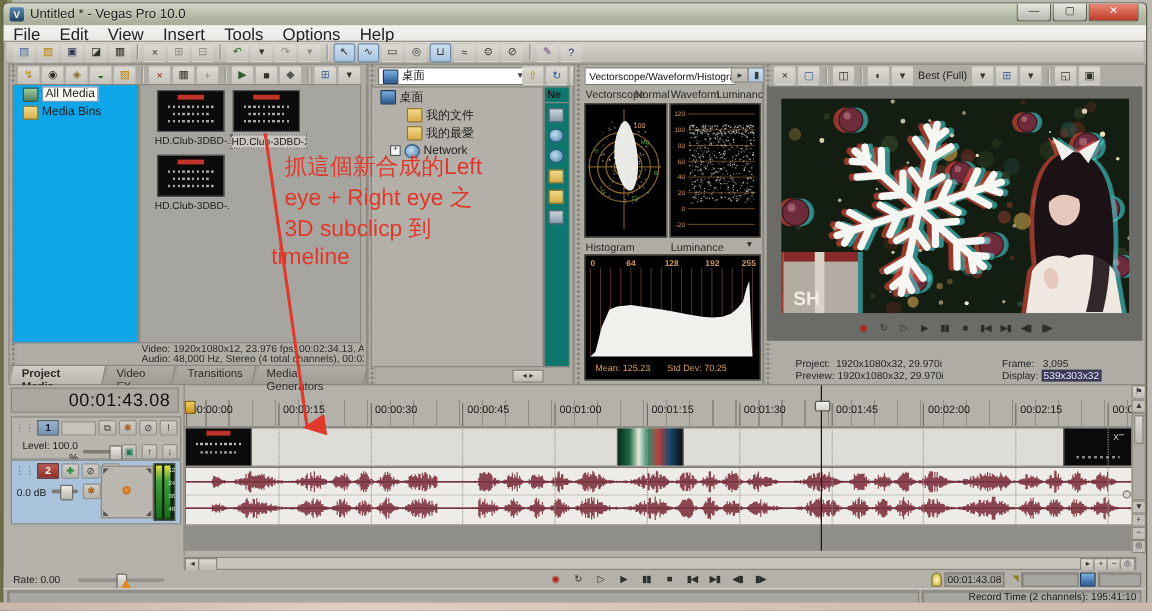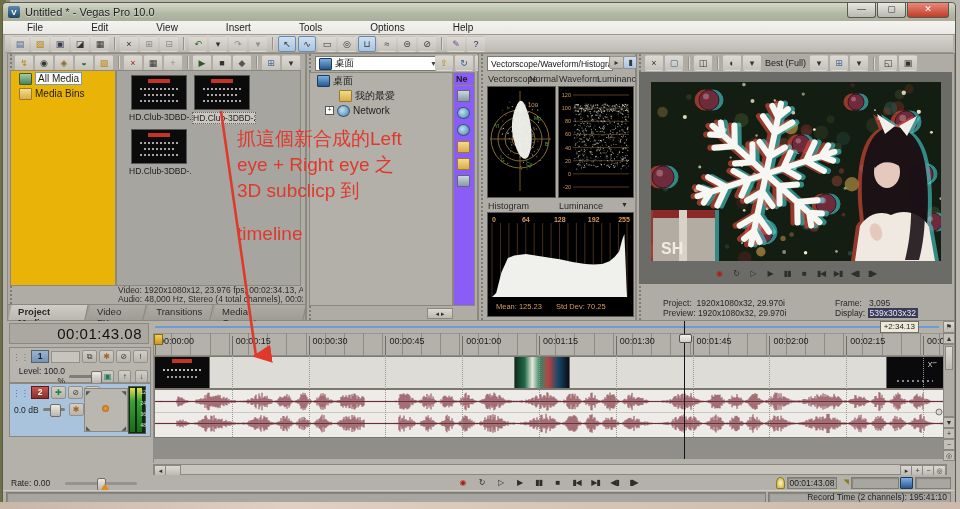--- a/index.html
+++ b/index.html
@@ -15,34 +15,34 @@
     background:linear-gradient(#d3d8c8,#b2b8a4 60%,#a8ae9a);display:flex;align-items:center;padding-left:5px;}
   .appico{width:12px;height:12px;border-radius:2px;background:linear-gradient(#5a8ab2,#23455f);
     color:#fff;font-size:8px;font-weight:bold;display:flex;align-items:center;justify-content:center;margin-right:5px;}
   .title{font-size:11px;color:#1d1d1d;text-shadow:0 1px 1px rgba(255,255,255,.6);}
   .winbtns{position:absolute;right:6px;top:0;display:flex;}
   .wb{width:27px;height:14px;border:1px solid #5a5a52;border-top:none;border-radius:0 0 3px 3px;
     background:linear-gradient(#e8e8e2,#b8b8b0);font-size:9px;line-height:12px;text-align:center;color:#333;margin-left:1px;}
   .wb.close{width:40px;background:linear-gradient(#e88a7a,#c23b28);color:#fff;font-weight:bold;}
   .menubar{position:absolute;left:0;top:18px;right:0;height:13px;background:linear-gradient(#f4f3f0,#e9e8e4);
     display:flex;align-items:center;border-bottom:1px solid #9a988f;}
-  .menubar span{font-size:10px;color:#222;padding:0 24px;}
+  .menubar span{font-size:14px;color:#222;padding:0 8px;}
   .tbar{position:absolute;display:flex;align-items:center;gap:2px;}
   #tbmain{left:2px;top:32px;right:2px;height:17px;background:linear-gradient(#d6d4cc,#bcbab2);padding-left:6px;border-bottom:1px solid #9a988f;}
   .ic{display:inline-flex;width:16px;height:14px;align-items:center;justify-content:center;
     font-size:9px;color:#33332e;background:linear-gradient(#dcdad2,#c4c2ba);
     border:1px solid transparent;border-radius:2px;overflow:hidden;white-space:nowrap;}
   .ic.on{background:linear-gradient(#cfe0f0,#a9c4e0);border-color:#6a8ab0;}
   .ic.dis{color:#8f8d85;}
   .tsep{width:1px;height:13px;background:#94928a;margin:0 3px;box-shadow:1px 0 0 #d8d6ce;}
   .panel{position:absolute;background:#aeaca5;border:1px solid #8a887f;box-sizing:border-box;}
   .grip{position:absolute;left:0;top:0;bottom:0;width:6px;
     background-image:radial-gradient(#7d7b72 1px,transparent 1.2px);background-size:4px 4px;background-position:1px 3px;}
   
-  #pm-tree{position:absolute;left:2px;top:16px;width:104px;bottom:34px;background:#eab308;border:1px solid #8a887f;}
+  #pm-tree{position:absolute;left:2px;top:16px;width:104px;bottom:34px;background:#0ea5e9;border:1px solid #8a887f;}
   .trow{display:flex;align-items:center;height:15px;font-size:10px;color:#1d1d1d;padding-left:8px;gap:3px;}
   .trow .lab.sel{background:#fdfdf8;border:1px solid #7a98b8;padding:0 2px;}
   .sqico{width:11px;height:10px;border-radius:1px;}
   .allmedia-ico{background:linear-gradient(#9fd09f,#4f7f5f);border:1px solid #3a5a48;}
   .folder-ico{background:linear-gradient(#f2dc8c,#d8ae4a);border:1px solid #9a7a2a;}
   #pm-thumbs{position:absolute;left:108px;top:16px;right:4px;bottom:34px;background:#a7a5a0;border:1px solid #8a887f;}
   .thumb{position:absolute;width:54px;height:33px;background:#0b0b0b;border:1px solid #555;overflow:hidden;}
   .thumb .r1{position:absolute;left:50%;top:3px;transform:translateX(-50%);width:22px;height:4px;background:#c23328;}
   .thumb .wl{position:absolute;left:8px;right:8px;height:2px;background:repeating-linear-gradient(90deg,#cfcfcf 0 2px,transparent 2px 4px);opacity:.8;}
   .cap{position:absolute;font-size:8.5px;color:#1d1d1d;width:62px;overflow:hidden;white-space:nowrap;}
@@ -251,29 +251,34 @@
         </div>
     <div id="exp-body" style="position:absolute;left:2px;top:18px;right:24px;bottom:14px;background:#b2b0a9;border:1px solid #8a887f;">
           <div class="exprow" style="padding-left: 4px;">
             <span style="width: 0px;"></span>
             <span class="eic eic-desktop"></span>
             <span>桌面</span>
           </div>
           <div class="exprow" style="padding-left: 26px;">
             <span style="width: 0px;"></span>
             <span class="sqico folder-ico"></span>
+            <span>我的文件</span>
+          </div>
+          <div class="exprow" style="padding-left: 26px;">
+            <span style="width: 0px;"></span>
+            <span class="sqico folder-ico"></span>
             <span>我的最愛</span>
           </div>
           <div class="exprow" style="padding-left: 15px;">
             <span class="expbox">+</span>
             <span class="eic eic-network"></span>
             <span>Network</span>
           </div>
         </div>
-    <div style="position:absolute;right:2px;top:18px;width:20px;bottom:14px;background:#8b5cf6;border:1px solid #8a887f;font-weight:bold;">
+    <div style="position:absolute;right:2px;top:18px;width:20px;bottom:14px;background:#0f766e;border:1px solid #8a887f;font-weight:bold;">
       <div style="font-size:9px;color:#1d1d1d;border-bottom:1px solid #8a887f;padding:1px 2px;">Ne</div>
       <div style="display:flex;flex-direction:column;gap:5px;padding:4px 3px;">
         <span class="eic eic-computer"></span>
         <span class="eic eic-network"></span>
         <span class="eic eic-network"></span>
         <span class="eic folder-ico sqico"></span>
         <span class="eic folder-ico sqico"></span>
         <span class="eic eic-computer"></span>
       </div>
     </div>
@@ -1353,24 +1358,20 @@
             <div style="position:absolute;left:1px;top:1px;bottom:1px;width:5px;background:linear-gradient(#e8e040,#3aa03a 30%,#1a6a1a)"></div>
             <div style="position:absolute;left:8px;top:1px;bottom:1px;width:5px;background:linear-gradient(#e8e040,#3aa03a 30%,#1a6a1a)"></div>
             <div style="position: absolute; right: -1px; top: 2px; font-size: 5px; color: rgb(207, 232, 207);">12</div>
             <div style="position: absolute; right: -1px; top: 13px; font-size: 5px; color: rgb(207, 232, 207);">24</div>
             <div style="position: absolute; right: -1px; top: 24px; font-size: 5px; color: rgb(207, 232, 207);">36</div>
             <div style="position: absolute; right: -1px; top: 35px; font-size: 5px; color: rgb(207, 232, 207);">48</div>
           </div>
     </div>
   </div>
 
-  <div id="markerbar">
-    <div id="loopline"></div>
-    <div id="looptip">+2:34.13</div>
-  </div>
   <div id="ruler">
         <div class="rlab" style="left: 2px;">00:00:00</div>
         <div class="rlab" style="left: 78.8px;">00:00:15</div>
         <div class="rlab" style="left: 155.6px;">00:00:30</div>
         <div class="rlab" style="left: 232.4px;">00:00:45</div>
         <div class="rlab" style="left: 309.2px;">00:01:00</div>
         <div class="rlab" style="left: 386px;">00:01:15</div>
         <div class="rlab" style="left: 462.8px;">00:01:30</div>
         <div class="rlab" style="left: 539.6px;">00:01:45</div>
         <div class="rlab" style="left: 616.4px;">00:02:00</div>
@@ -1475,16 +1476,16 @@
           <marker id="arrh" markerWidth="8" markerHeight="8" refX="4" refY="6" orient="auto">
       <path d="M0.5,0 L7.5,0 L4,7.5 Z" fill="#e0392c"></path>
           </marker>
         </defs>
     <path d="M221,111 L256,356" stroke="#e0392c" stroke-width="2.6" fill="none" marker-end="url(#arrh)"></path>
   </svg>
   <div id="annlines">
         <div class="ann-line" style="left: 237px; top: 126px; color: rgb(224, 57, 44);">抓這個新合成的Left</div>
         <div class="ann-line" style="left: 237px; top: 152px; color: rgb(224, 57, 44);">eye + Right eye 之</div>
         <div class="ann-line" style="left: 237px; top: 178px; color: rgb(224, 57, 44);">3D subclicp 到</div>
-        <div class="ann-line" style="left: 237px; top: 204px; color: rgb(224, 57, 44); margin-top: 19px;">timeline</div>
+        <div class="ann-line" style="left: 226px; top: 204px; color: rgb(224, 57, 44);">timeline</div>
       </div>
 </div>
 </div>
 
 </body></html>

